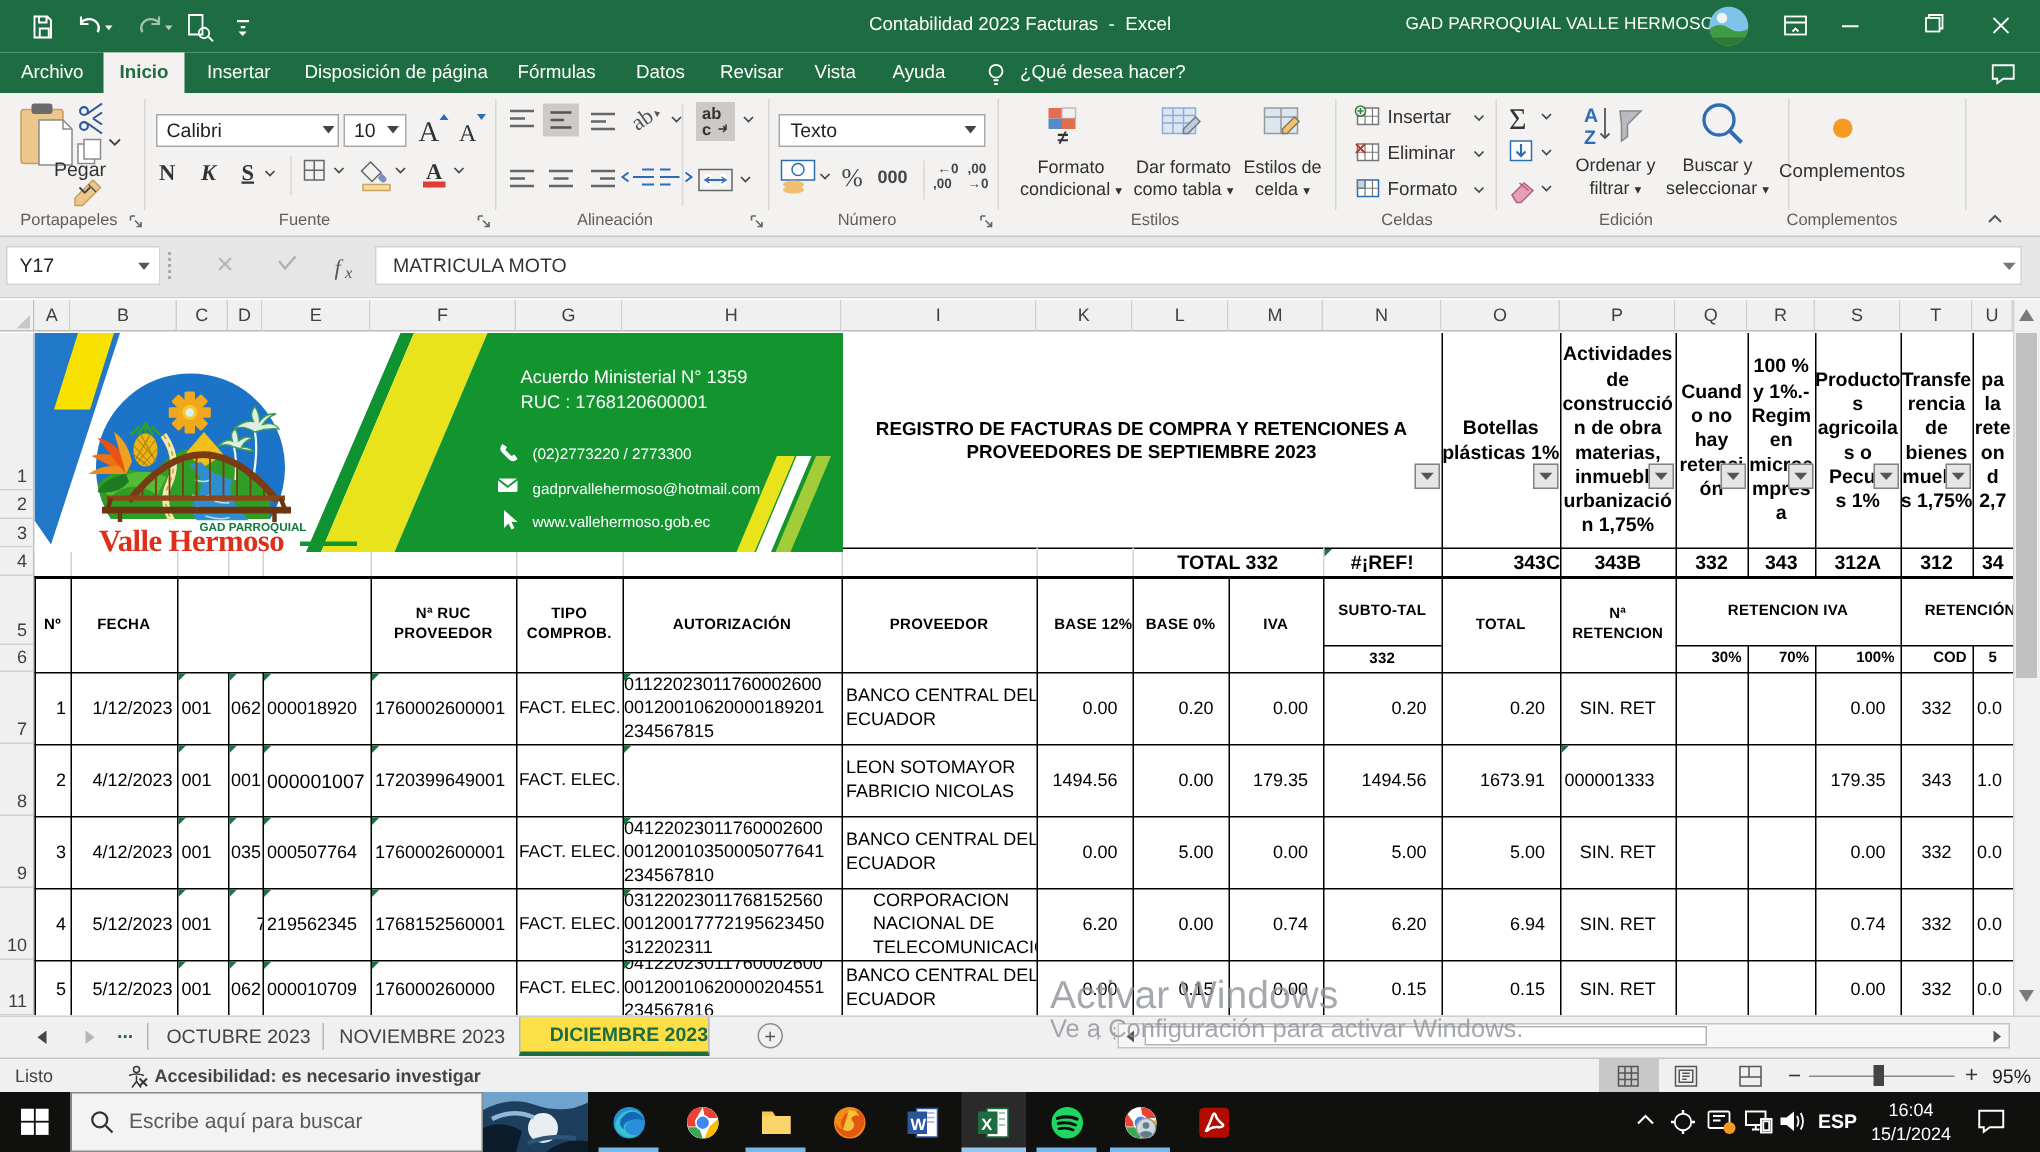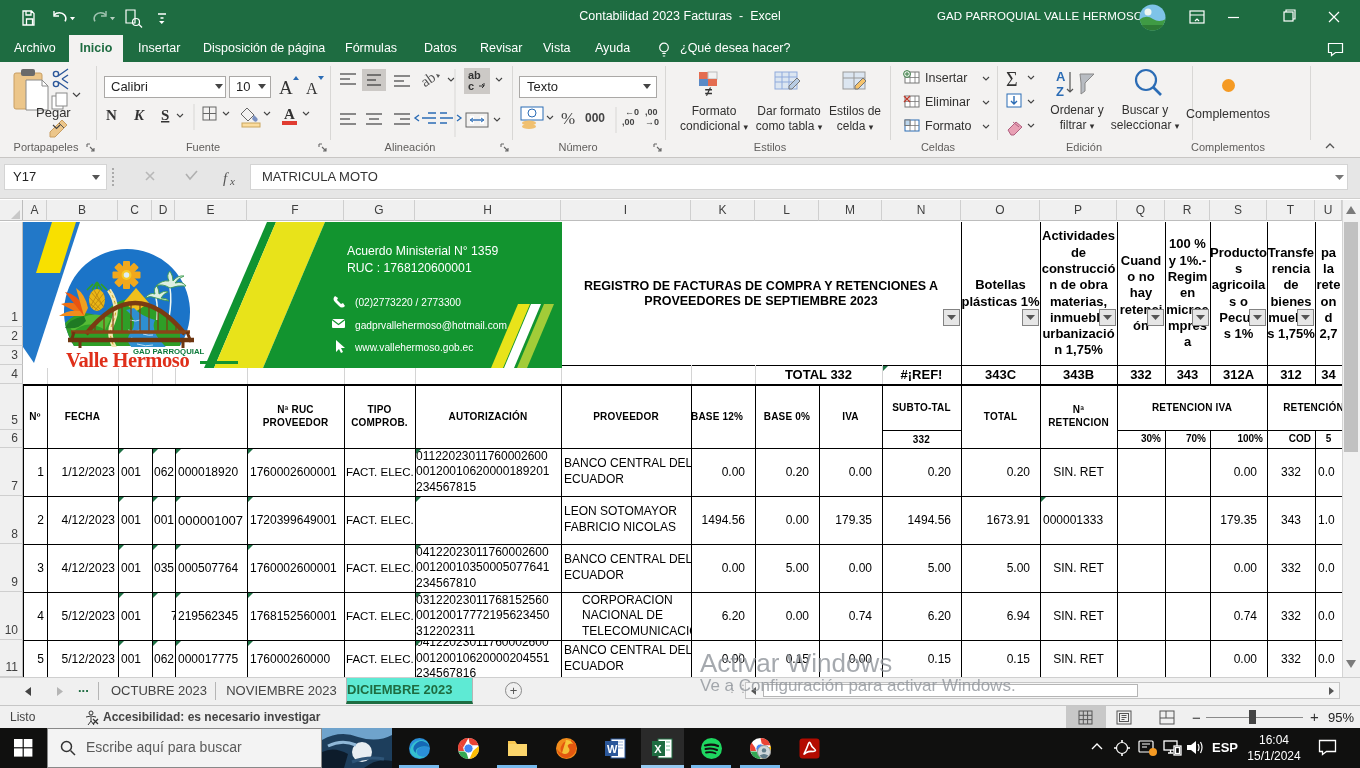--- a/index.html
+++ b/index.html
@@ -491,21 +491,21 @@
         </svg>
       </div>
 <div class="fbtn" style="left:1297px;top:110px">
         <svg width="9" height="6" viewBox="0 0 9 6">
           <path d="M0 0l4.5 5L9 0z" fill="#555"></path>
         </svg>
       </div>
 <div class="cell" style="left:819px;top:166px;width:63px;height:19px;font-weight:bold;font-size:13px;text-align:center;line-height:19px;left:755px;width:127px">TOTAL 332</div>
 <div class="cell" style="left:882px;top:166px;width:79px;height:19px;font-weight:bold;font-size:13px;text-align:center;line-height:19px">#¡REF!</div>
 <div class="tri" style="left:883px;top:167px;border-width:5px 5px 0 0;border-color:#1e7145 transparent transparent transparent"></div>
-<div class="cell" style="left:961px;top:166px;width:79px;height:19px;font-weight:bold;font-size:13px;text-align:center;line-height:19px">343C</div>
+<div class="cell" style="left:961px;top:166px;width:79px;height:19px;font-weight:bold;font-size:13px;text-align:right;line-height:19px">343C</div>
 <div class="cell" style="left:1040px;top:166px;width:77px;height:19px;font-weight:bold;font-size:13px;text-align:center;line-height:19px">343B</div>
 <div class="cell" style="left:1117px;top:166px;width:48px;height:19px;font-weight:bold;font-size:13px;text-align:center;line-height:19px">332</div>
 <div class="cell" style="left:1165px;top:166px;width:45px;height:19px;font-weight:bold;font-size:13px;text-align:center;line-height:19px">343</div>
 <div class="cell" style="left:1210px;top:166px;width:57px;height:19px;font-weight:bold;font-size:13px;text-align:center;line-height:19px">312A</div>
 <div class="cell" style="left:1267px;top:166px;width:48px;height:19px;font-weight:bold;font-size:13px;text-align:center;line-height:19px">312</div>
 <div class="cell" style="left:1315px;top:166px;width:27px;height:19px;font-weight:bold;font-size:13px;text-align:center;line-height:19px">34</div>
 <div class="cell bold" style="left:23px;top:185px;width:24px;height:64px;display:flex;align-items:center;justify-content:center;text-align:center;font-size:10px;line-height:13px;letter-spacing:.2px">
         <div>Nº</div>
       </div>
 <div class="cell bold" style="left:47px;top:185px;width:71px;height:64px;display:flex;align-items:center;justify-content:center;text-align:center;font-size:10px;line-height:13px;letter-spacing:.2px">
@@ -516,21 +516,21 @@
       </div>
 <div class="cell bold" style="left:415px;top:185px;width:146px;height:64px;display:flex;align-items:center;justify-content:center;text-align:center;font-size:10px;line-height:13px;letter-spacing:.2px">
         <div>AUTORIZACIÓN</div>
       </div>
 <div class="cell bold" style="left:344px;top:185px;width:71px;height:64px;display:flex;align-items:center;justify-content:center;text-align:center;font-size:10px;line-height:13px;letter-spacing:.2px">
         <div>TIPO<br>COMPROB.</div>
       </div>
 <div class="cell bold" style="left:561px;top:185px;width:130px;height:64px;display:flex;align-items:center;justify-content:center;text-align:center;font-size:10px;line-height:13px;letter-spacing:.2px">
         <div>PROVEEDOR</div>
       </div>
-<div class="cell bold" style="left:691px;top:185px;width:64px;height:64px;display:flex;align-items:center;justify-content:flex-start;text-align:center;font-size:10px;line-height:13px;letter-spacing:.2px">
+<div class="cell bold" style="left:691px;top:185px;width:64px;height:64px;display:flex;align-items:center;justify-content:flex-end;text-align:center;font-size:10px;line-height:13px;letter-spacing:.2px">
         <div>BASE 12%</div>
       </div>
 <div class="cell bold" style="left:755px;top:185px;width:64px;height:64px;display:flex;align-items:center;justify-content:center;text-align:center;font-size:10px;line-height:13px;letter-spacing:.2px">
         <div>BASE 0%</div>
       </div>
 <div class="cell bold" style="left:819px;top:185px;width:63px;height:64px;display:flex;align-items:center;justify-content:center;text-align:center;font-size:10px;line-height:13px;letter-spacing:.2px">
         <div>IVA</div>
       </div>
 <div class="cell bold" style="left:882px;top:185px;width:79px;height:46px;display:flex;align-items:center;justify-content:center;text-align:center;font-size:10px;line-height:13px;letter-spacing:.2px">
         <div>SUBTO-TAL</div>
@@ -685,21 +685,21 @@
 <div class="cell" style="left:1315px;top:393px;width:27px;height:48px;display:flex;align-items:center;font-size:12px;padding-left:3px">0.0</div>
 <div class="tri" style="left:119px;top:394px;border-width:5px 5px 0 0;border-color:#1e7145 transparent transparent transparent"></div>
 <div class="tri" style="left:153px;top:394px;border-width:5px 5px 0 0;border-color:#1e7145 transparent transparent transparent"></div>
 <div class="tri" style="left:176px;top:394px;border-width:5px 5px 0 0;border-color:#1e7145 transparent transparent transparent"></div>
 <div class="tri" style="left:248px;top:394px;border-width:5px 5px 0 0;border-color:#1e7145 transparent transparent transparent"></div>
 <div class="tri" style="left:416px;top:394px;border-width:5px 5px 0 0;border-color:#1e7145 transparent transparent transparent"></div>
 <div class="cell" style="left:23px;top:441px;width:24px;height:37px;display:flex;align-items:center;font-size:12px;justify-content:flex-end;padding-right:3px">5</div>
 <div class="cell" style="left:47px;top:441px;width:71px;height:37px;display:flex;align-items:center;font-size:12px;justify-content:flex-end;padding-right:3px">5/12/2023</div>
 <div class="cell" style="left:118px;top:441px;width:34px;height:37px;display:flex;align-items:center;font-size:12px;padding-left:3px">001</div>
 <div class="cell" style="left:152px;top:441px;width:23px;height:37px;display:flex;align-items:center;font-size:12px;padding-left:2px">062</div>
-<div class="cell" style="left:175px;top:441px;width:72px;height:37px;display:flex;align-items:center;font-size:12px;padding-left:3px">000017775</div>
+<div class="cell" style="left:175px;top:441px;width:72px;height:37px;display:flex;align-items:center;font-size:12px;padding-left:3px">000010709</div>
 <div class="cell" style="left:247px;top:441px;width:97px;height:37px;display:flex;align-items:center;font-size:12px;padding-left:3px">176000260000</div>
 <div class="cell" style="left:344px;top:441px;width:71px;height:37px;display:flex;align-items:center;font-size:12px;padding-left:2px;font-size:11.5px">FACT. ELEC.</div>
 <div class="cell" style="left:415px;top:441px;width:146px;height:37px;display:flex;align-items:center;font-size:12px;padding-left:1px">
         <div style="line-height:15.6px">04122023011760002600<br>00120010620000204551<br>234567816</div>
       </div>
 <div class="cell" style="left:561px;top:441px;width:130px;height:37px;display:flex;align-items:center;font-size:12px;padding-left:3px">
         <div style="line-height:15.6px">BANCO CENTRAL DEL<br>ECUADOR</div>
       </div>
 <div class="cell" style="left:691px;top:441px;width:64px;height:37px;display:flex;align-items:center;font-size:12px;justify-content:flex-end;padding-right:10px">0.00</div>
 <div class="cell" style="left:755px;top:441px;width:64px;height:37px;display:flex;align-items:center;font-size:12px;justify-content:flex-end;padding-right:10px">0.15</div>
@@ -825,21 +825,21 @@
         <path d="M7 0L1 4.5L7 9z" fill="#444"></path>
       </svg>
 <svg class="abs" style="left:56px;top:9px" width="8" height="9" viewBox="0 0 8 9">
         <path d="M1 0l6 4.5L1 9z" fill="#b5b5b5"></path>
       </svg>
 <div class="abs" style="left:78px;top:2px;font-size:13px;font-weight:bold;color:#1e6c41">...</div>
 <div class="abs" style="left:98px;top:4px;width:1px;height:18px;background:#b5b5b5"></div>
 <div class="abs" style="left:104px;top:0;width:110px;height:26px;font-size:13px;color:#444;text-align:center;line-height:25px">OCTUBRE 2023</div>
 <div class="abs" style="left:215px;top:4px;width:1px;height:18px;background:#b5b5b5"></div>
 <div class="abs" style="left:220px;top:0;width:123px;height:26px;font-size:13px;color:#444;text-align:center;line-height:25px">NOVIEMBRE 2023</div>
-<div class="abs" style="left:346px;top:0;width:127px;height:26px;background:#5eead4;border:1px solid #b5b5b5;border-top:none;border-bottom:3px solid #1e6c41;font-size:13px;font-weight:bold;color:#1e6c41;text-align:left;line-height:23px">DICIEMBRE 2023</div>
+<div class="abs" style="left:346px;top:0;width:127px;height:26px;background:#fde047;border:1px solid #b5b5b5;border-top:none;border-bottom:3px solid #1e6c41;font-size:13px;font-weight:bold;color:#1e6c41;text-align:right;line-height:23px">DICIEMBRE 2023</div>
 <div class="abs" style="left:505px;top:4px;width:17px;height:17px;border:1px solid #8a8a8a;border-radius:50%;color:#555;text-align:center;line-height:15px;font-size:13px">+</div>
 <div class="abs" style="left:727px;top:5px;color:#999;font-size:10px;letter-spacing:1px">⋮⋮</div>
 <div class="abs" style="left:745px;top:4px;width:595px;height:17px;background:#f6f6f6;border:1px solid #c6c6c6"></div>
 <svg class="abs" style="left:750px;top:9px" width="7" height="8" viewBox="0 0 7 8">
         <path d="M6 0L1 4L6 8z" fill="#555"></path>
       </svg>
 <div class="abs" style="left:763px;top:6px;width:375px;height:13px;background:#fff;border:1px solid #b5b5b5"></div>
 <svg class="abs" style="left:1328px;top:9px" width="7" height="8" viewBox="0 0 7 8">
         <path d="M1 0l5 4L1 8z" fill="#555"></path>
       </svg>

